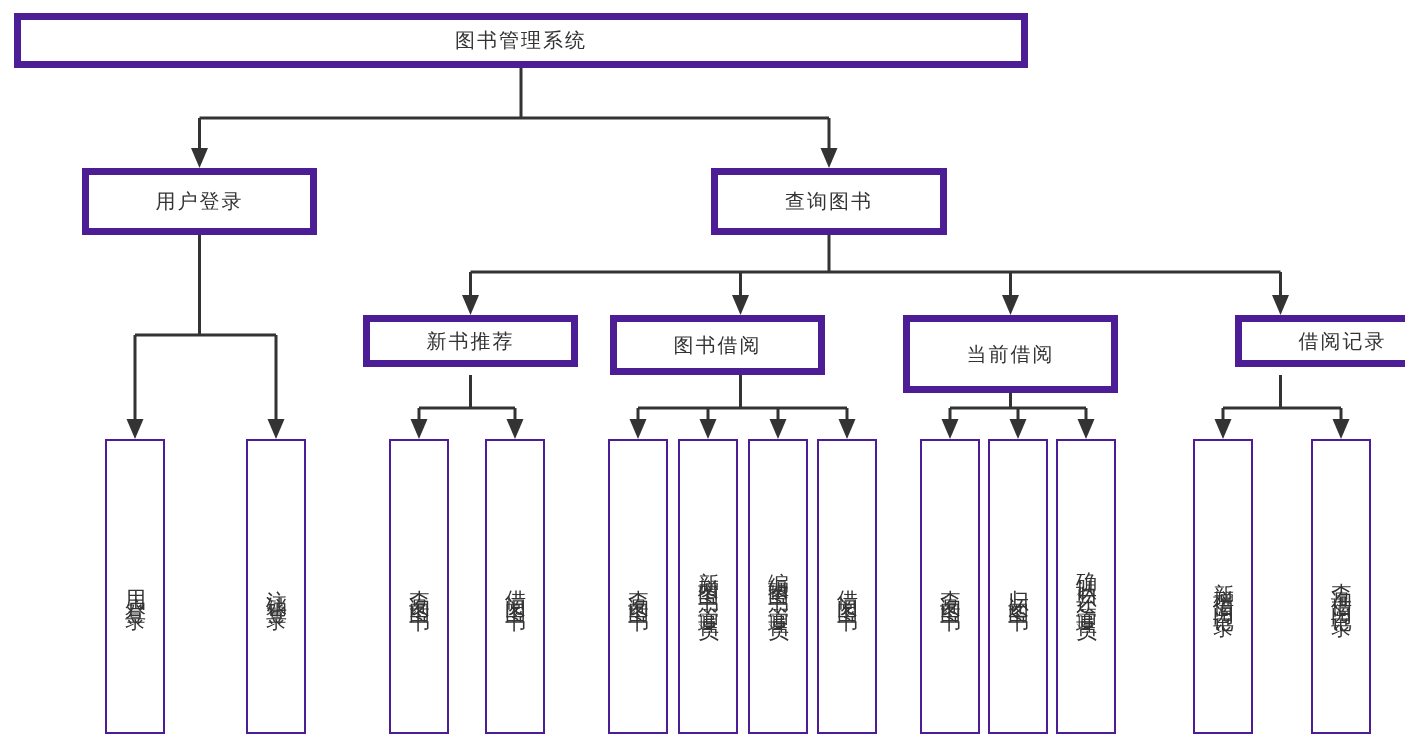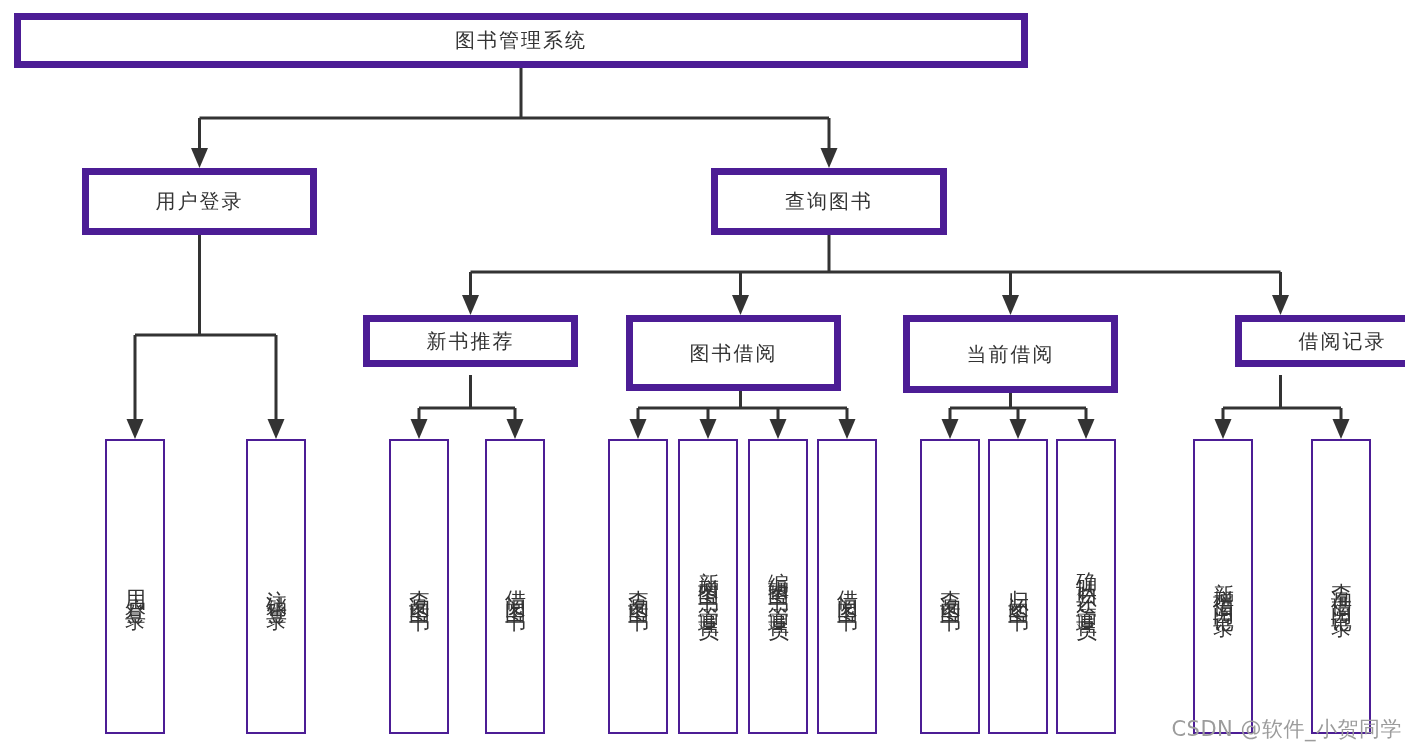--- a/index.html
+++ b/index.html
@@ -78,21 +78,21 @@
   <div class="box" style="left:82px;top:168px;width:235px;height:67px">
     <span>用户登录</span>
   </div>
   <div class="box" style="left:711px;top:168px;width:236px;height:67px">
     <span>查询图书</span>
   </div>
 
   <div class="box" style="left:363px;top:315px;width:215px;height:52px">
     <span>新书推荐</span>
   </div>
-  <div class="box" style="left:626px;top:315px;width:215px;height:76px">
+  <div class="box" style="left:610px;top:315px;width:215px;height:60px">
     <span>图书借阅</span>
   </div>
   <div class="box" style="left:903px;top:315px;width:215px;height:78px">
     <span>当前借阅</span>
   </div>
   <div class="box" style="left:1235px;top:315px;width:215px;height:52px">
     <span>借阅记录</span>
   </div>
 
   <div class="box leaf" style="left:105px;top:439px;width:60px;height:295px">
@@ -132,15 +132,14 @@
     <span class="vtext">确认归还（管理员）</span>
   </div>
 
   <div class="box leaf" style="left:1193px;top:439px;width:60px;height:295px">
     <span class="vtext">新增借阅记录</span>
   </div>
   <div class="box leaf" style="left:1311px;top:439px;width:60px;height:295px">
     <span class="vtext">查询借阅记录</span>
   </div>
 
-  <div class="watermark">CSDN @软件_小贺同学</div>
 
 </div>
 
 </body></html>

